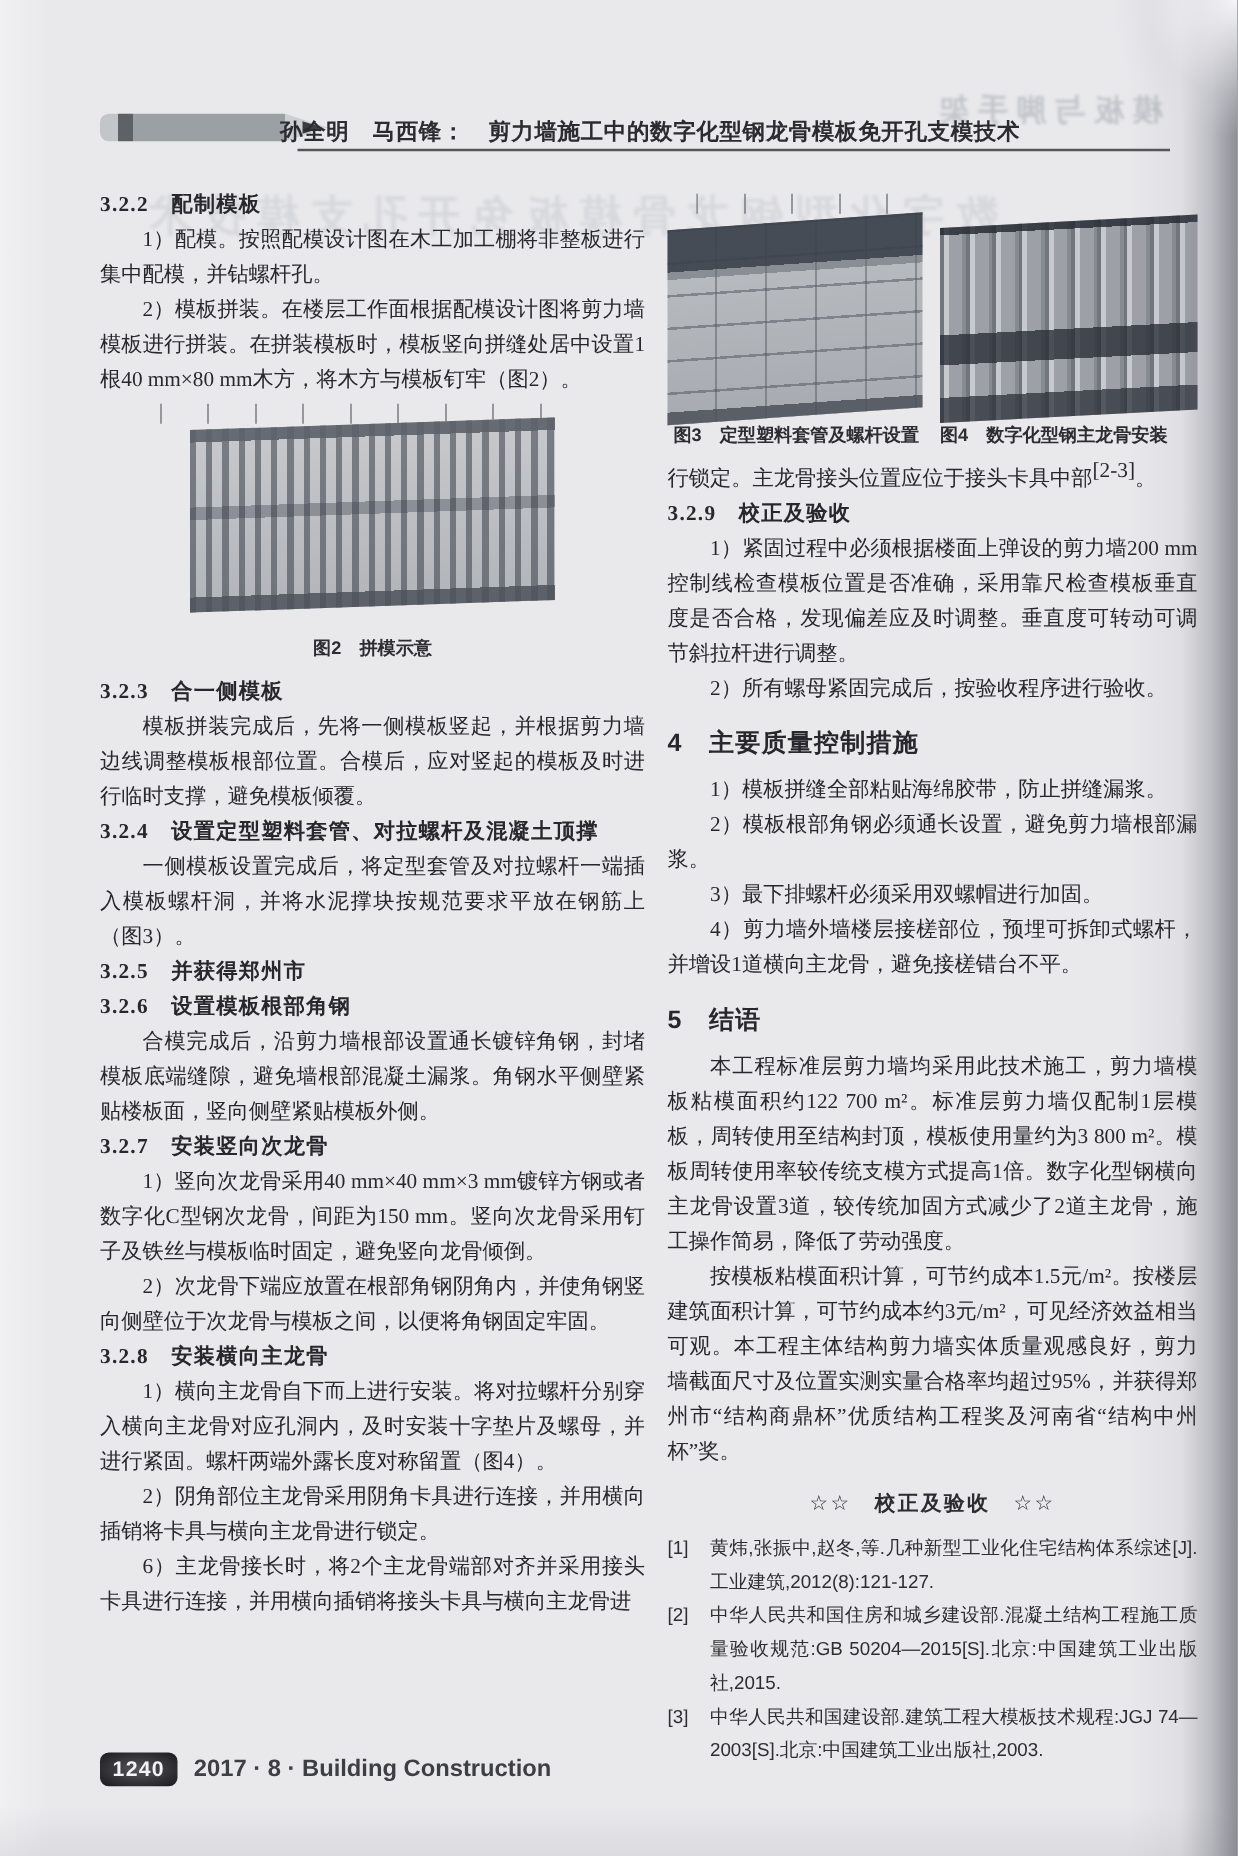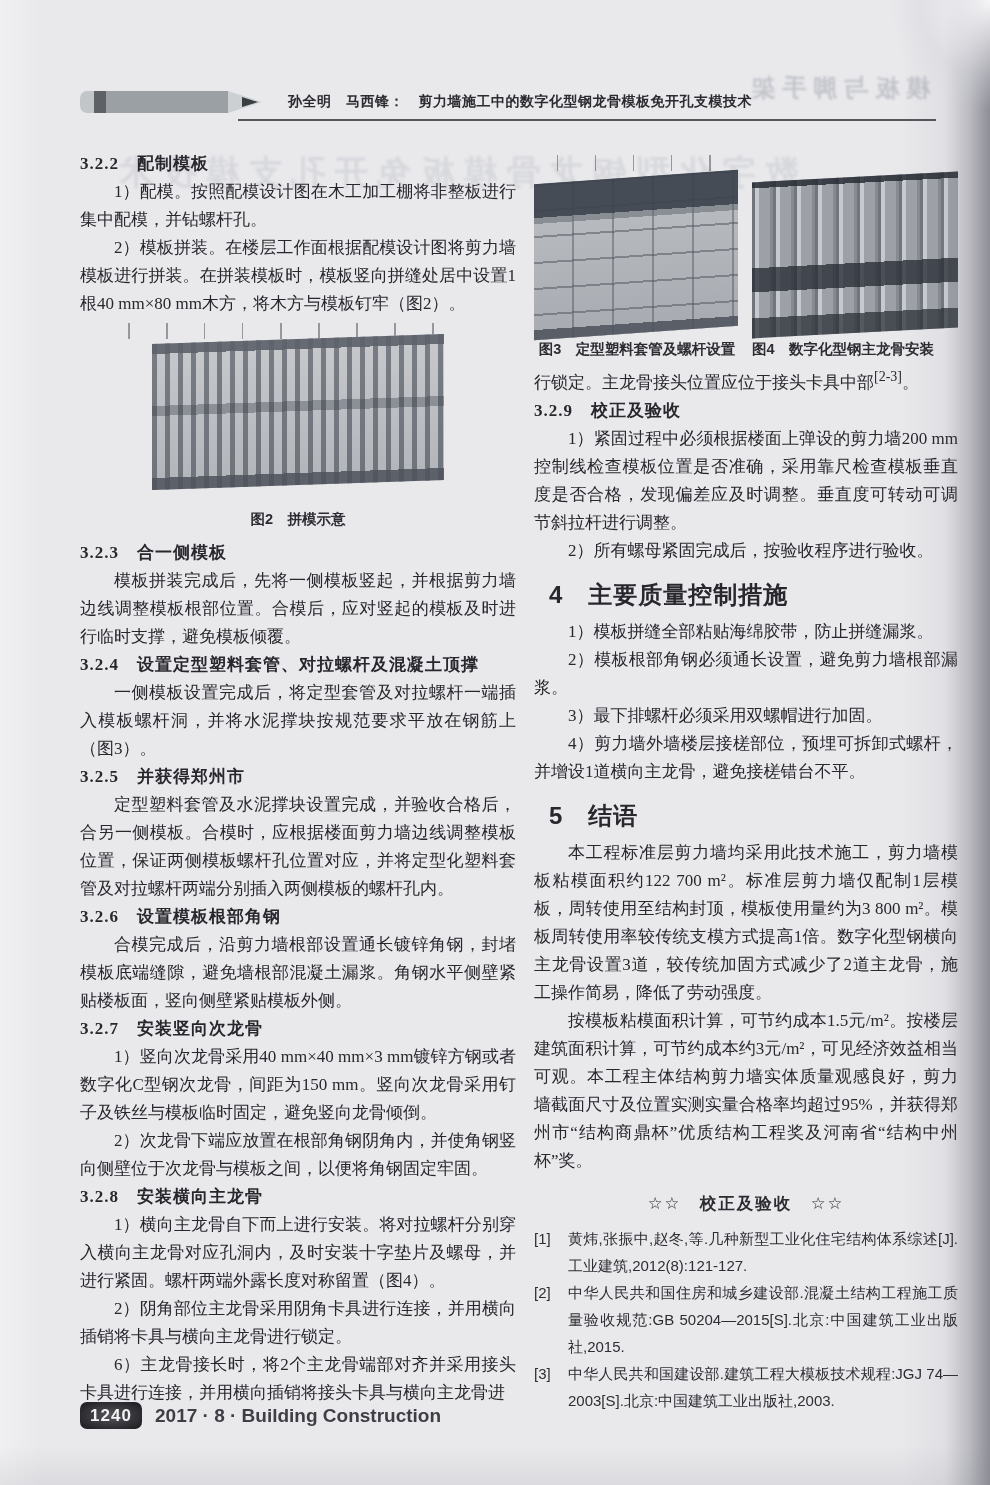--- a/index.html
+++ b/index.html
@@ -17,41 +17,41 @@
 
   
   .pencil{position:absolute;left:80px;top:90px;width:190px;height:24px;}
   .pencil-body{position:absolute;left:0;top:1px;width:148px;height:22px;border-radius:7px 0 0 7px;
     background:linear-gradient(to right,#c3c6c9 0 14px,#5e6165 14px 26px,#9ba0a4 26px 100%);}
   .pencil-tip{position:absolute;left:148px;top:1px;width:0;height:0;
     border-left:34px solid #ccd0d3;border-top:11px solid transparent;border-bottom:11px solid transparent;}
   .pencil-point{position:absolute;left:162px;top:7px;width:0;height:0;
     border-left:16px solid #3a3d42;border-top:5px solid transparent;border-bottom:5px solid transparent;}
   .header-title{position:absolute;left:180px;top:93px;width:680px;text-align:center;
-    font-family:"Liberation Sans","DejaVu Sans",sans-serif;font-size:14px;font-weight:600;
+    font-family:"Liberation Sans","DejaVu Sans",sans-serif;font-size:18px;font-weight:600;
     letter-spacing:.5px;color:#2b2b31;white-space:nowrap;}
   .header-rule{position:absolute;left:238px;top:119px;width:698px;height:0;border-top:2px solid #55555c;}
 
   
   .ghost{position:absolute;pointer-events:none;font-family:"Liberation Sans","DejaVu Sans",sans-serif;
     font-weight:700;transform:scaleX(-1);filter:blur(1.3px);white-space:nowrap;}
   .ghost-band{top:72px;right:60px;font-size:24px;letter-spacing:7px;color:rgba(120,126,138,.34);}
   .ghost-title{top:150px;left:110px;font-size:34px;letter-spacing:9px;color:rgba(125,131,143,.16);}
 
   
   .col{position:absolute;top:150px;font-size:17px;line-height:28px;text-align:justify;}
   .col-left{left:80px;width:436px;}
   .col-right{left:534px;width:424px;}
   .blk{margin:0;}
   .blk.p{text-indent:2em;}
   .blk.pc{text-indent:0;}
   .blk.h3{font-weight:600;letter-spacing:1px;}
-  .blk.h2{font-family:"Liberation Sans","DejaVu Sans",sans-serif;font-size:24px;font-weight:700;
-    letter-spacing:1px;margin:16px 0 9px 15px;line-height:28px;}
-  sup{font-size:14px;line-height:0;}
+  .blk.h2{font-family:"Liberation Sans","DejaVu Sans",sans-serif;font-size:20px;font-weight:700;
+    letter-spacing:1px;margin:16px 0 9px 0;line-height:28px;}
+  sup{font-size:17px;line-height:0;}
 
   
   .figwrap{margin:5px 0 10px 0;}
   .rebar{height:16px;margin:0 auto;width:78%;
     background:repeating-linear-gradient(90deg,rgba(80,84,94,.55) 0 1.5px,rgba(0,0,0,0) 1.5px 38px);}
   .fig2-img{width:292px;height:146px;margin:0 auto;transform:skewY(-2deg);
     background:
       linear-gradient(180deg,rgba(92,97,106,.9) 0 10px,rgba(0,0,0,0) 10px),
       linear-gradient(180deg,rgba(0,0,0,0) 0 62px,rgba(60,66,76,.38) 62px 72px,rgba(0,0,0,0) 72px),
       linear-gradient(0deg,rgba(78,82,91,.85) 0 12px,rgba(0,0,0,0) 12px),
@@ -119,21 +119,20 @@
       <div class="fig-caption">图2　拼模示意</div>
     </div>
 
     <div>
 
     <div class="blk h3">3.2.3　合一侧模板</div>
         <div class="blk p">模板拼装完成后，先将一侧模板竖起，并根据剪力墙边线调整模板根部位置。合模后，应对竖起的模板及时进行临时支撑，避免模板倾覆。</div>
         <div class="blk h3">3.2.4　设置定型塑料套管、对拉螺杆及混凝土顶撑</div>
         <div class="blk p">一侧模板设置完成后，将定型套管及对拉螺杆一端插入模板螺杆洞，并将水泥撑块按规范要求平放在钢筋上（图3）。</div>
         <div class="blk h3">3.2.5　并获得郑州市</div>
-        <div class="blk p">定型塑料套管及水泥撑块设置完成，并验收合格后，合另一侧模板。合模时，应根据楼面剪力墙边线调整模板位置，保证两侧模板螺杆孔位置对应，并将定型化塑料套管及对拉螺杆两端分别插入两侧模板的螺杆孔内。</div>
         <div class="blk h3">3.2.6　设置模板根部角钢</div>
         <div class="blk p">合模完成后，沿剪力墙根部设置通长镀锌角钢，封堵模板底端缝隙，避免墙根部混凝土漏浆。角钢水平侧壁紧贴楼板面，竖向侧壁紧贴模板外侧。</div>
         <div class="blk h3">3.2.7　安装竖向次龙骨</div>
         <div class="blk p">1）竖向次龙骨采用40 mm×40 mm×3 mm镀锌方钢或者数字化C型钢次龙骨，间距为150 mm。竖向次龙骨采用钉子及铁丝与模板临时固定，避免竖向龙骨倾倒。</div>
         <div class="blk p">2）次龙骨下端应放置在根部角钢阴角内，并使角钢竖向侧壁位于次龙骨与模板之间，以便将角钢固定牢固。</div>
         <div class="blk h3">3.2.8　安装横向主龙骨</div>
         <div class="blk p">1）横向主龙骨自下而上进行安装。将对拉螺杆分别穿入横向主龙骨对应孔洞内，及时安装十字垫片及螺母，并进行紧固。螺杆两端外露长度对称留置（图4）。</div>
         <div class="blk p">2）阴角部位主龙骨采用阴角卡具进行连接，并用横向插销将卡具与横向主龙骨进行锁定。</div>
         <div class="blk p">6）主龙骨接长时，将2个主龙骨端部对齐并采用接头卡具进行连接，并用横向插销将接头卡具与横向主龙骨进</div>
       </div>

